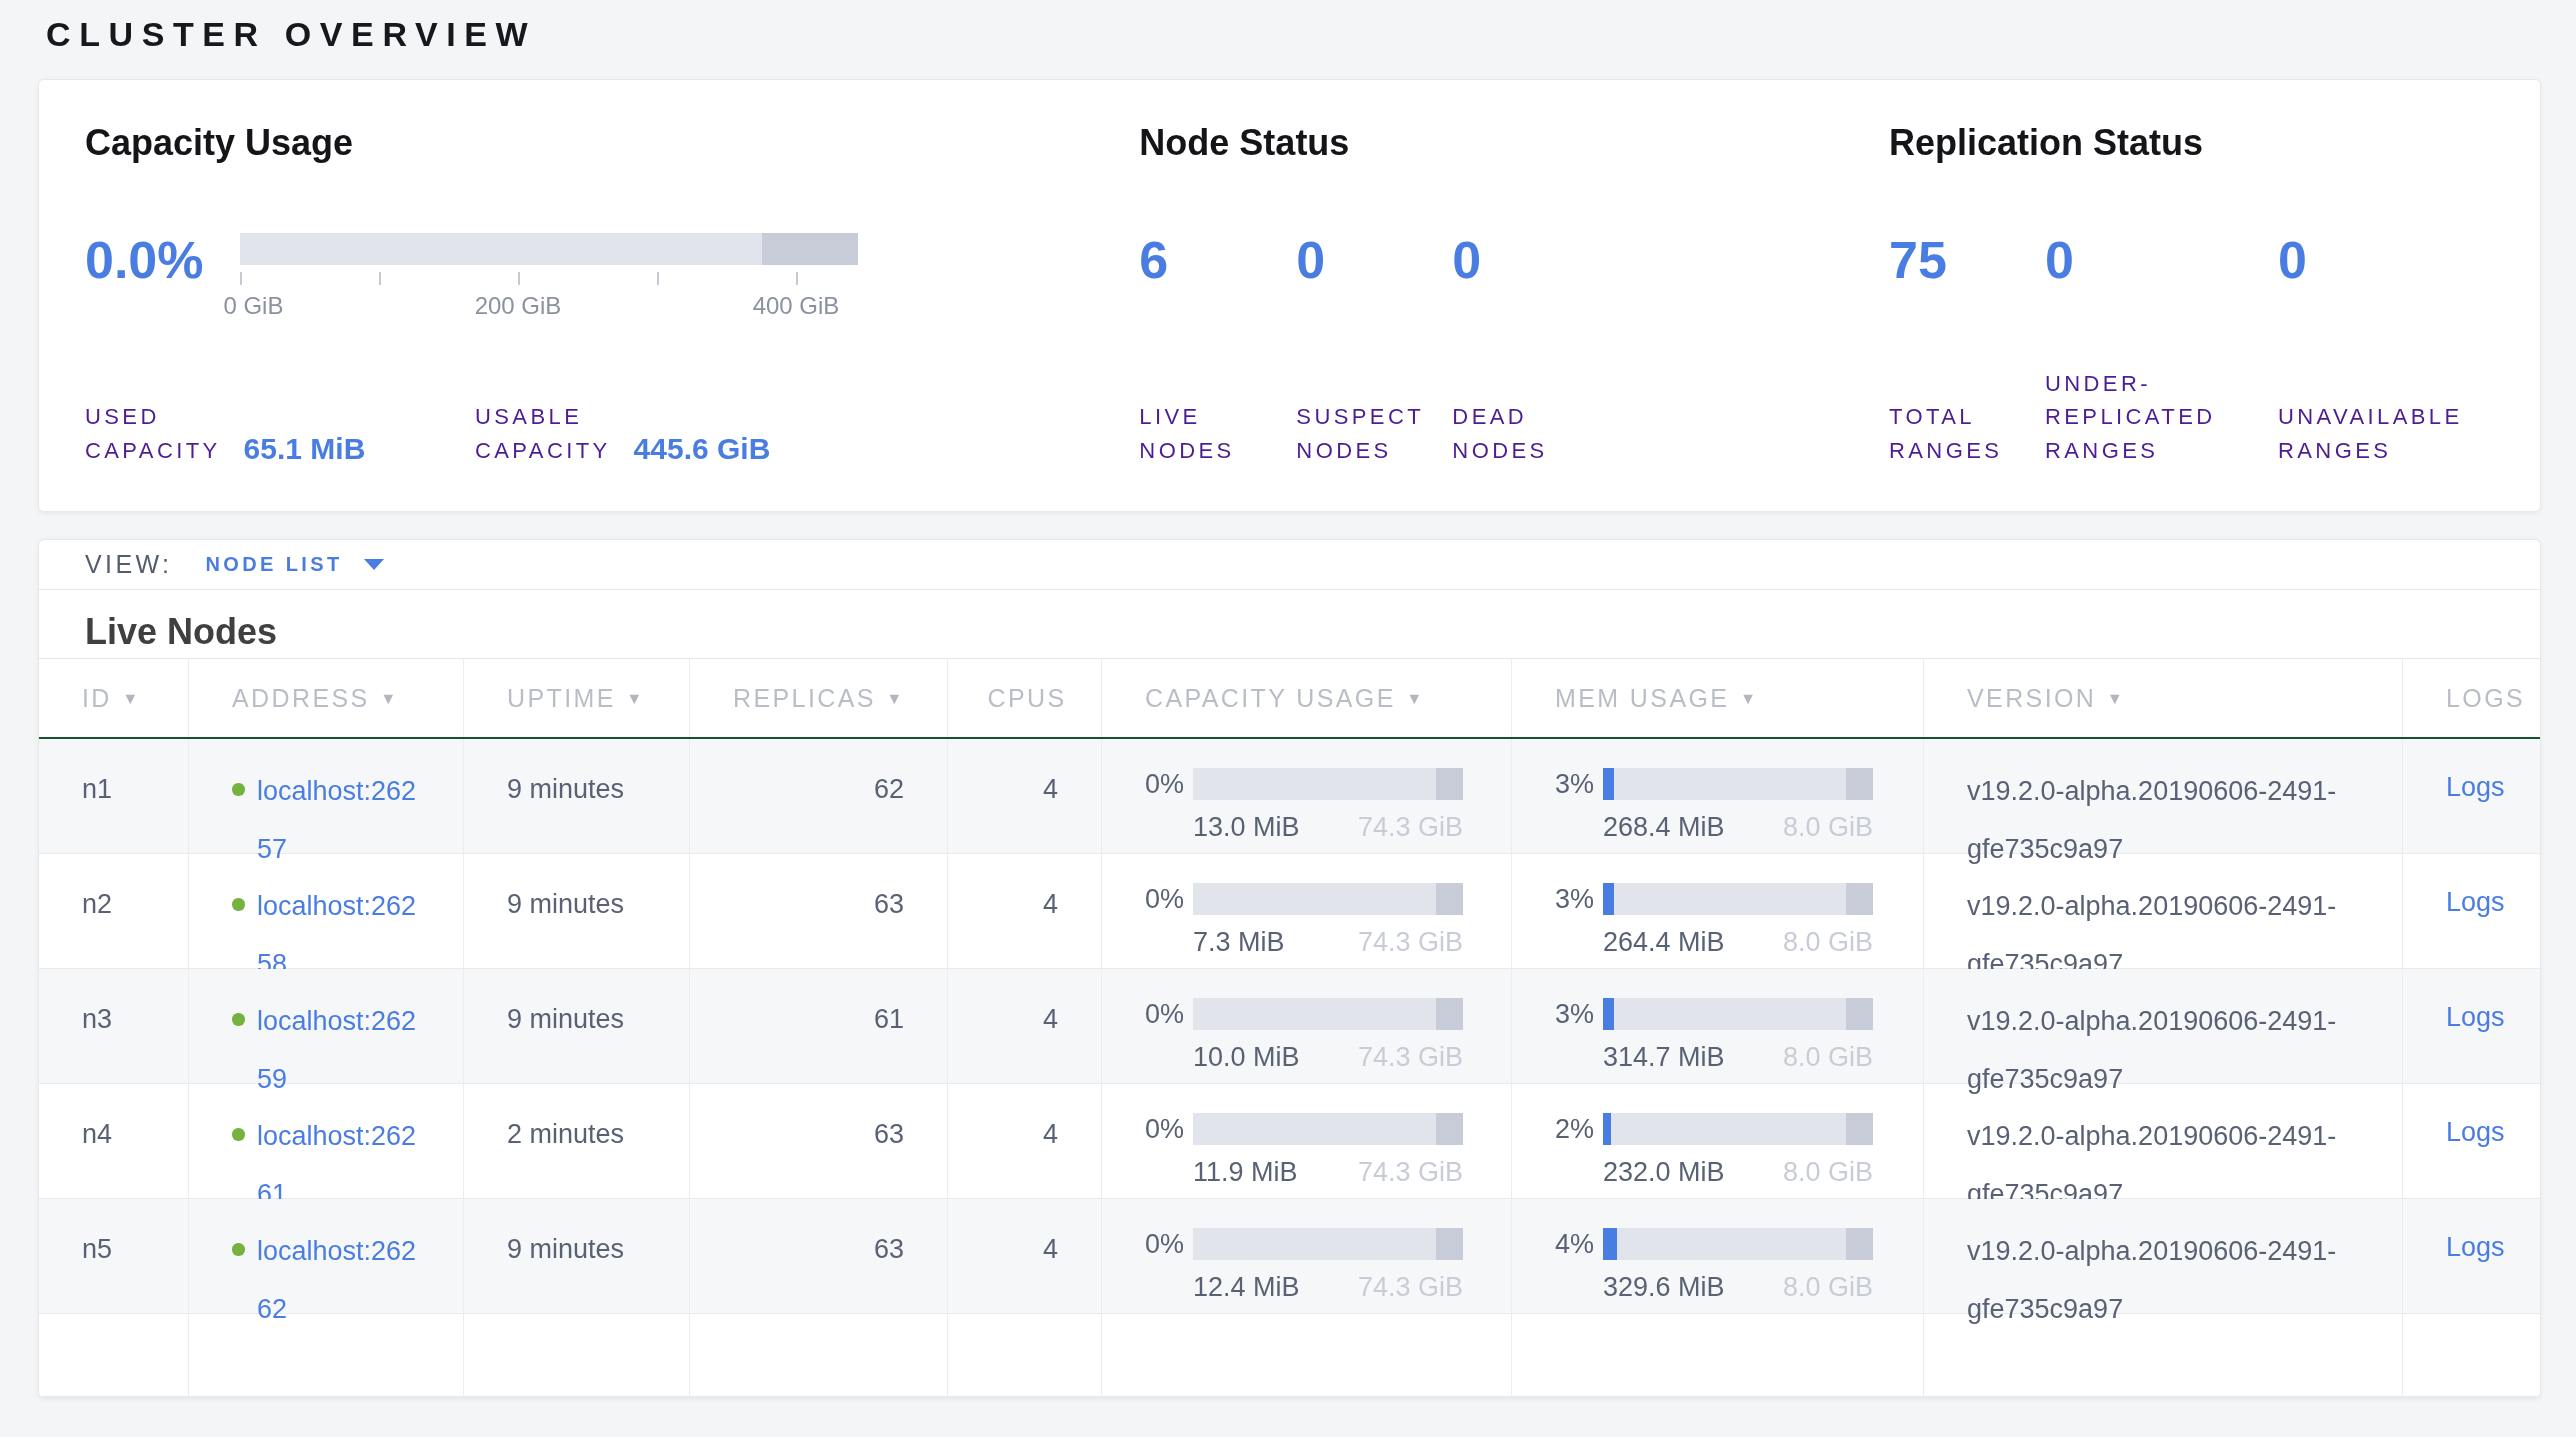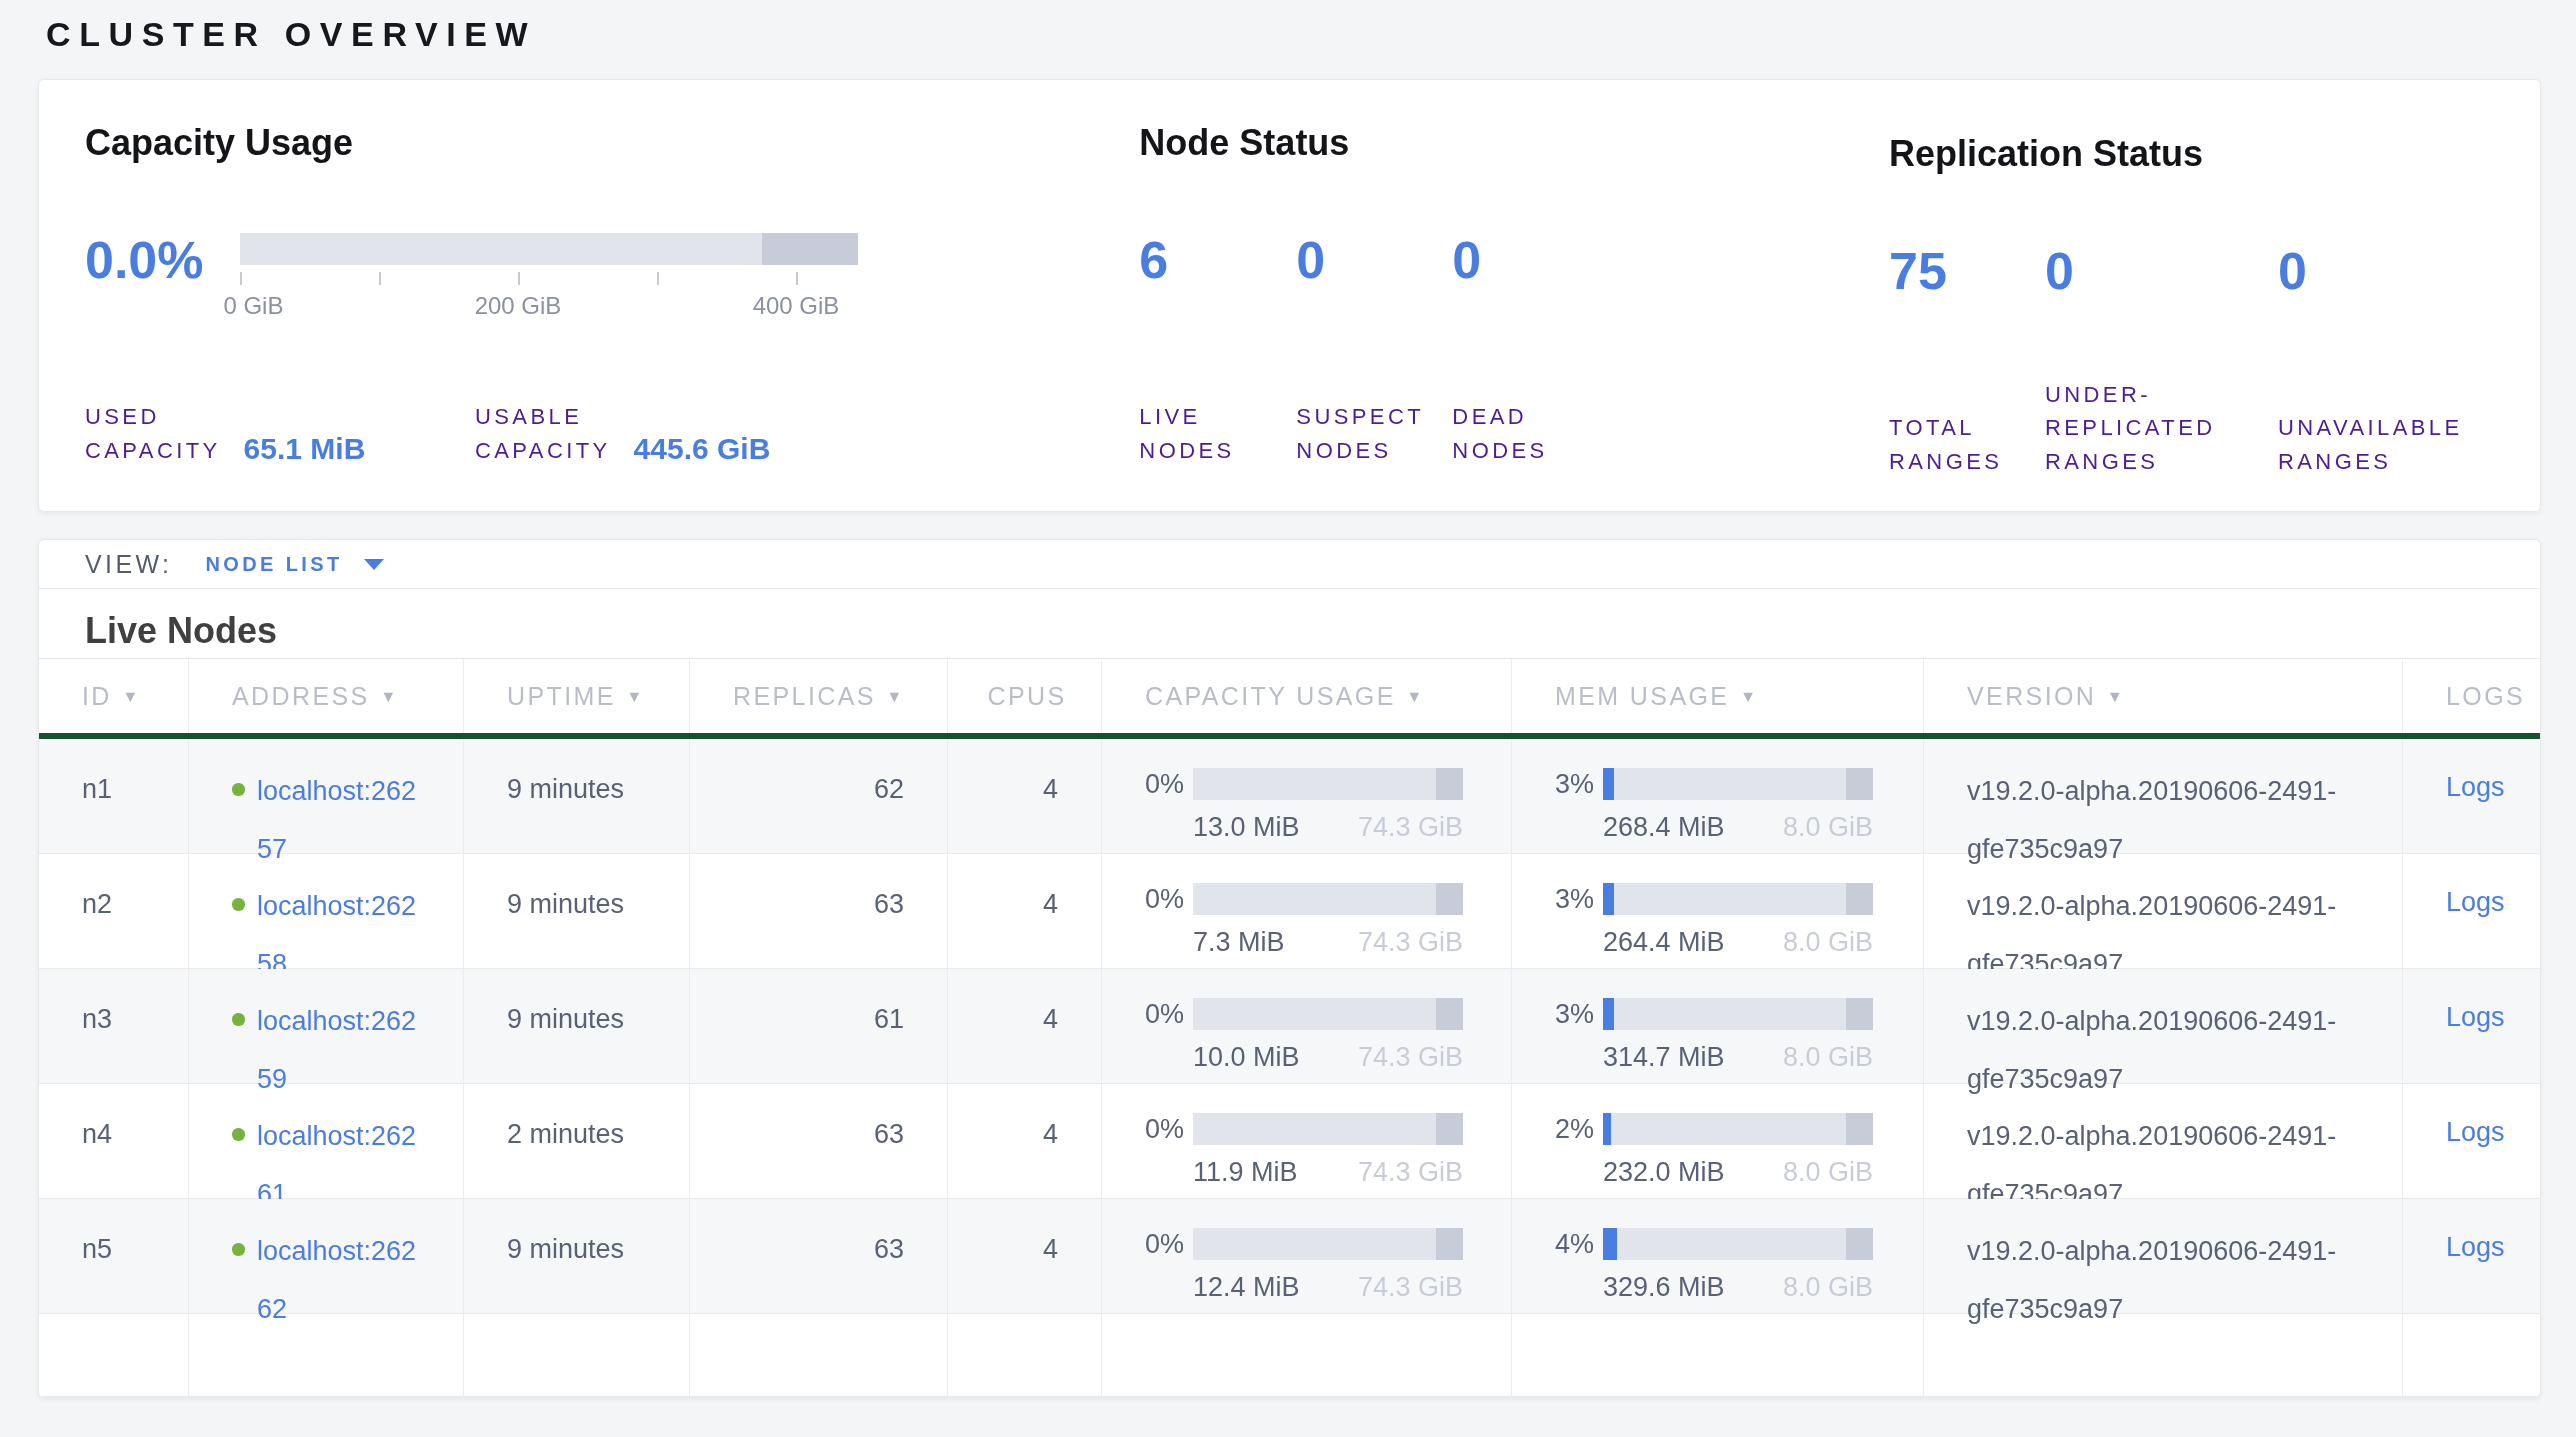--- a/index.html
+++ b/index.html
@@ -16,21 +16,21 @@
     box-shadow:0 1.9px 4.8px rgba(0,0,0,0.05);
     margin-left:38px; width:2503px;
   }
 
   
   .summary-card { margin-top:25px; height:433px; padding:42px 46px 44px; display:flex; }
   .section { display:flex; flex-direction:column; height:100%; }
   .section h2 { font-size:36px; font-weight:bold; color:#141519; }
   .sec-capacity { width:1083px; }
   .sec-nodes { width:770px; }
-  .sec-repl { flex:1;margin-top:11px; }
+  .sec-repl { flex:1; }
 
   .gauge-row { display:flex; margin-top:69px; }
   .gauge-pct { width:155px; font-size:52px; font-weight:600; color:#4a7de1; line-height:1.05; }
   .gauge-bar-wrap { position:relative; width:618px; }
   .gauge-bar { position:relative; height:32px; background:#e2e4ec; overflow:hidden; }
   .gauge-bar .dark-seg { position:absolute; right:0; top:0; height:100%; width:96px; background:#c8ccd8; }
   .gauge-bar .used-seg { position:absolute; left:0; top:0; height:100%; background:#4a7de1; }
   .tick { position:absolute; top:39px; width:1.9px; height:12.5px; background:#c5c9d2; }
   .tick-label { position:absolute; top:59px; transform:translateX(-50%); font-size:24px; color:#8b91a1; white-space:nowrap; }
 
@@ -54,21 +54,21 @@
   .view-select-text { font-size:20px; letter-spacing:3.4px; color:#4a7de1; font-weight:600; }
   .caret-down { width:0; height:0; border-left:10.5px solid transparent; border-right:10.5px solid transparent; border-top:11.5px solid #4a7de1; margin-left:21px; }
 
   .table-title-block { padding:21px 46px 0; height:88px; border-bottom:1px solid #e5e6e8; }
   .table-title-block h2 { font-size:36px; font-weight:bold; color:#404040; }
 
   .grid-row { display:grid; grid-template-columns:150px 275px 226px 258px 154px 410px 412px 479px 1fr; }
   .grid-row > div { border-right:1px solid #ececee; }
   .grid-row > div:last-child { border-right:none; }
 
-  .thead { height:110px; border-bottom:6px solid #14532d; }
+  .thead { height:110px; border-bottom:2px solid #14532d; }
   .th { display:flex; align-items:center; padding:0 38px 0 43px; font-size:25px; letter-spacing:2.4px; color:#b9bdc5; white-space:nowrap; }
   .th.center { justify-content:center; }
   .th.right { justify-content:flex-end; }
   .sort-icon { font-size:16.3px; color:#b2b6bf; margin-left:10.5px; }
 
   .trow { height:115px; border-bottom:1px solid #e9eaec; font-size:27px; color:#596175; }
   .trow.striped { background:#f6f7f8; }
   .td { padding:33px 43px 0; line-height:1.3; }
   .td.right { text-align:right; }
   .td-address { padding:23px 0 0 43px; display:flex; }

